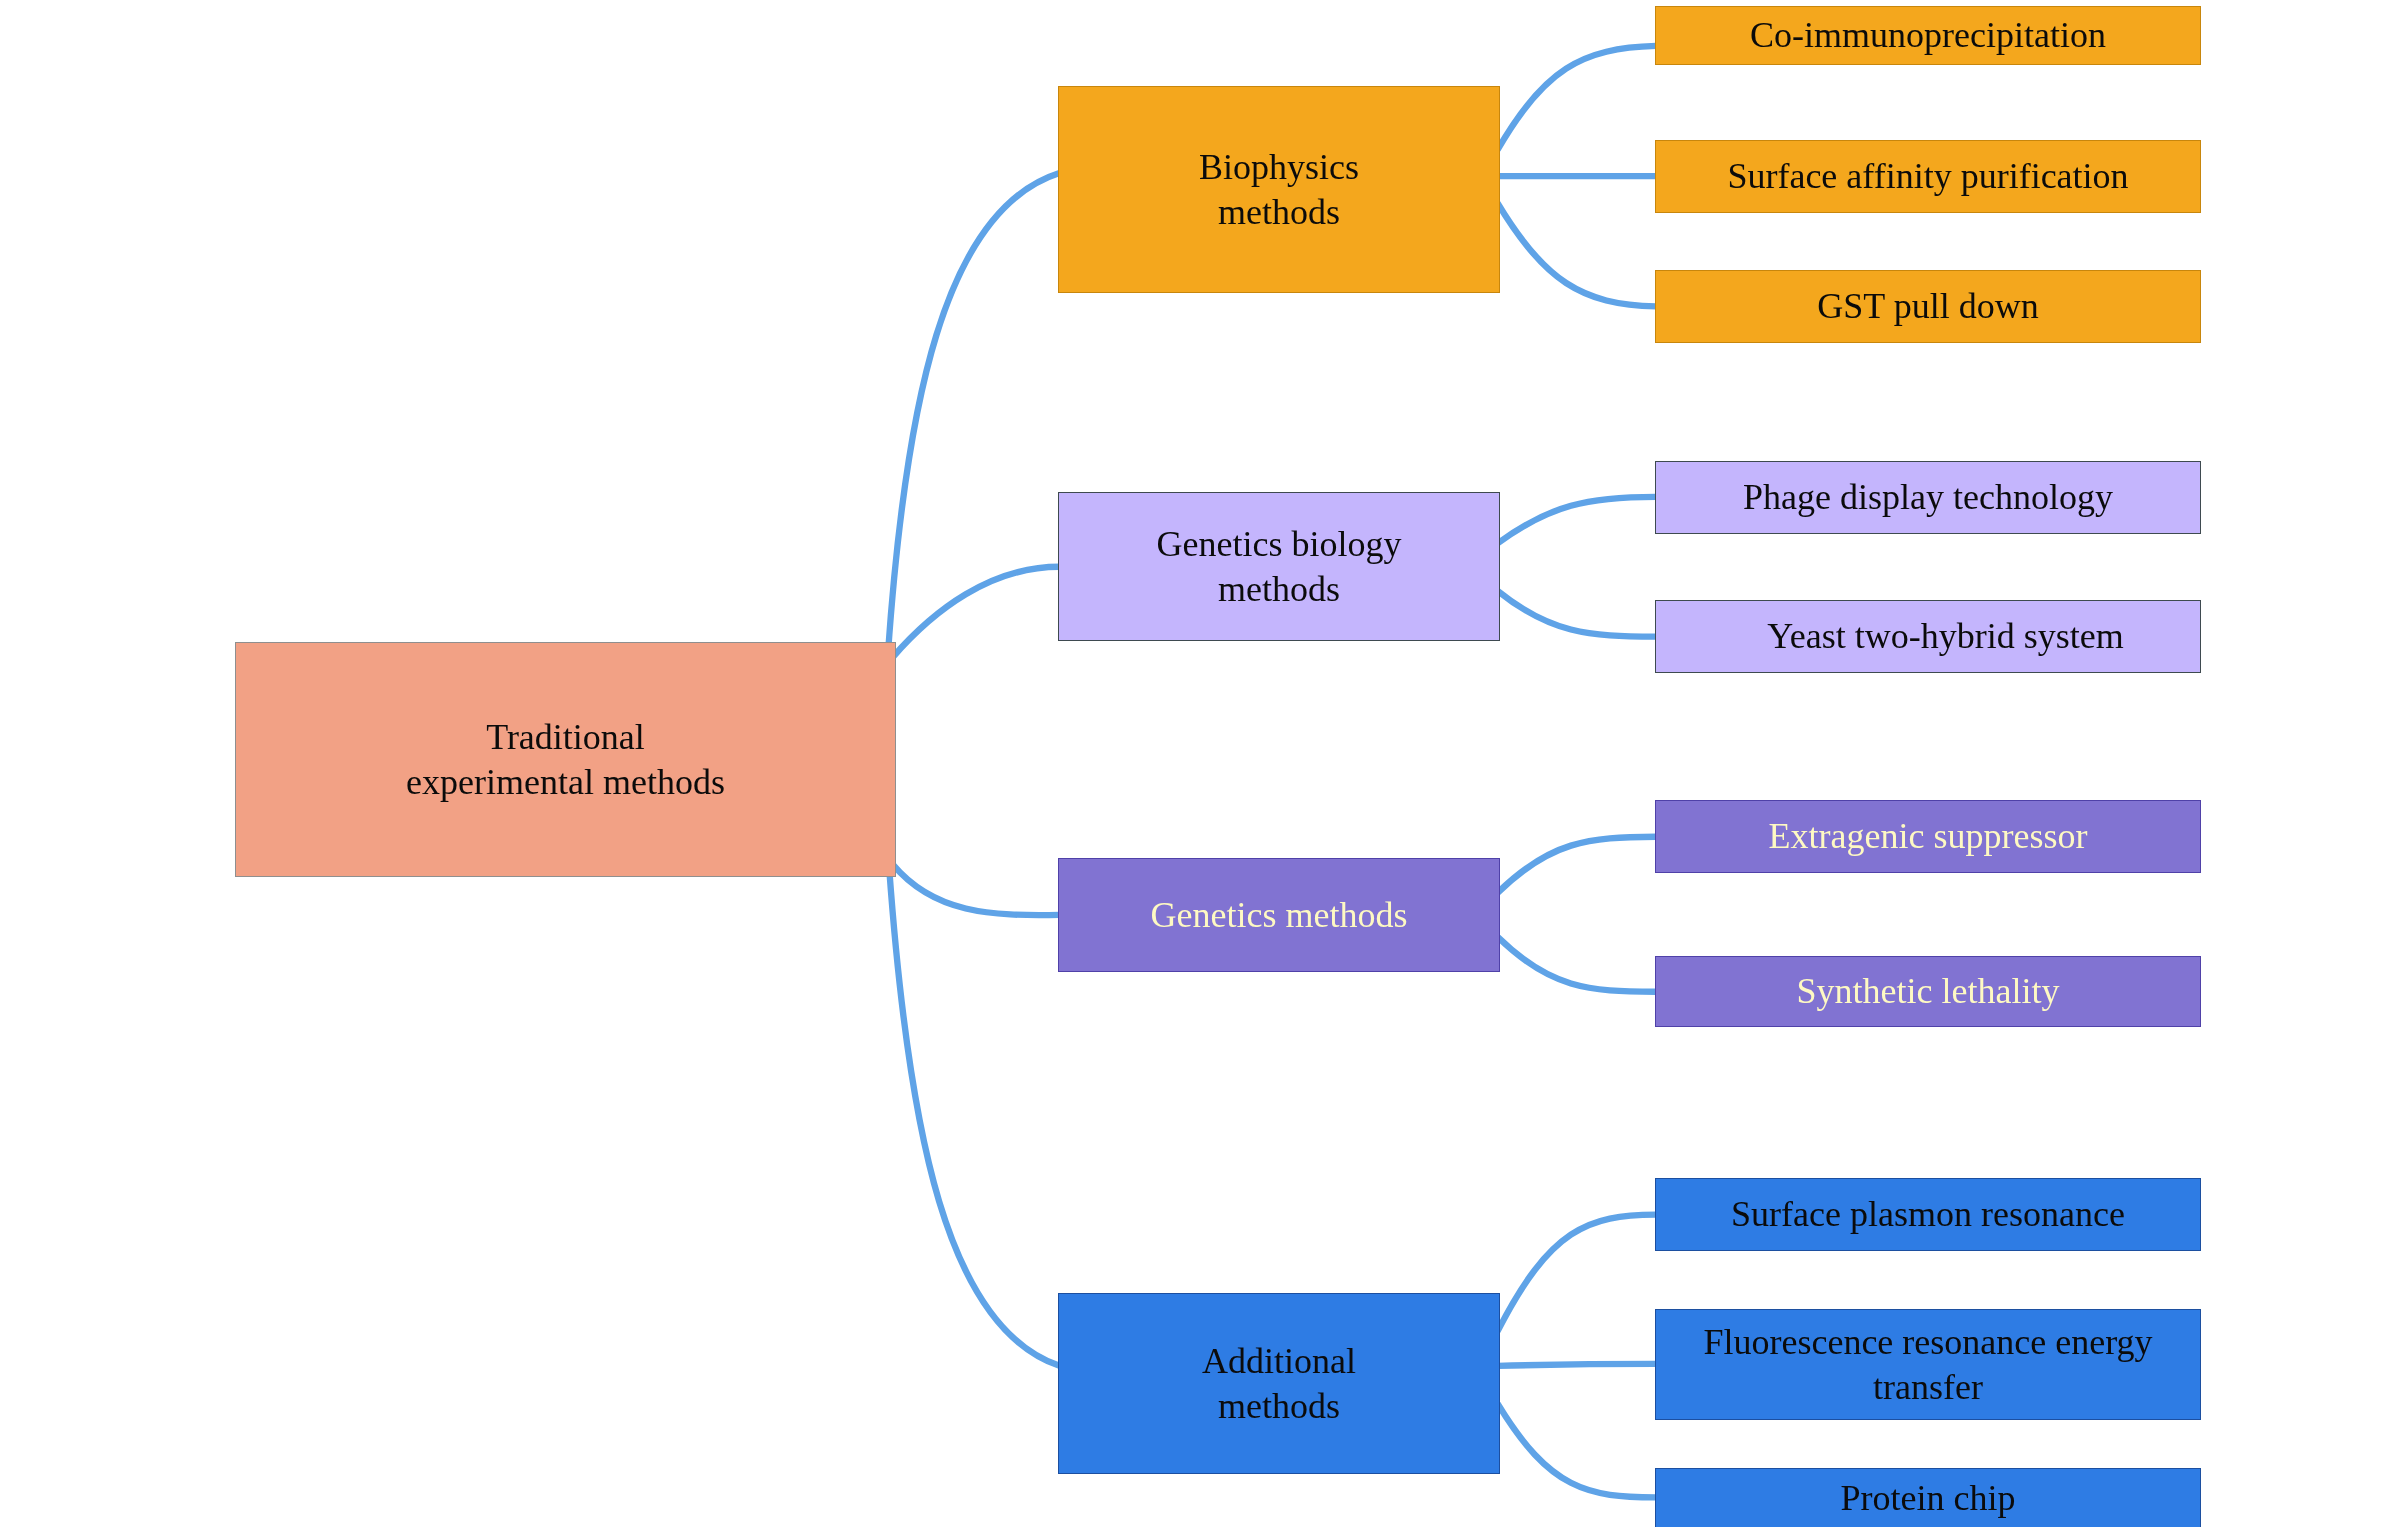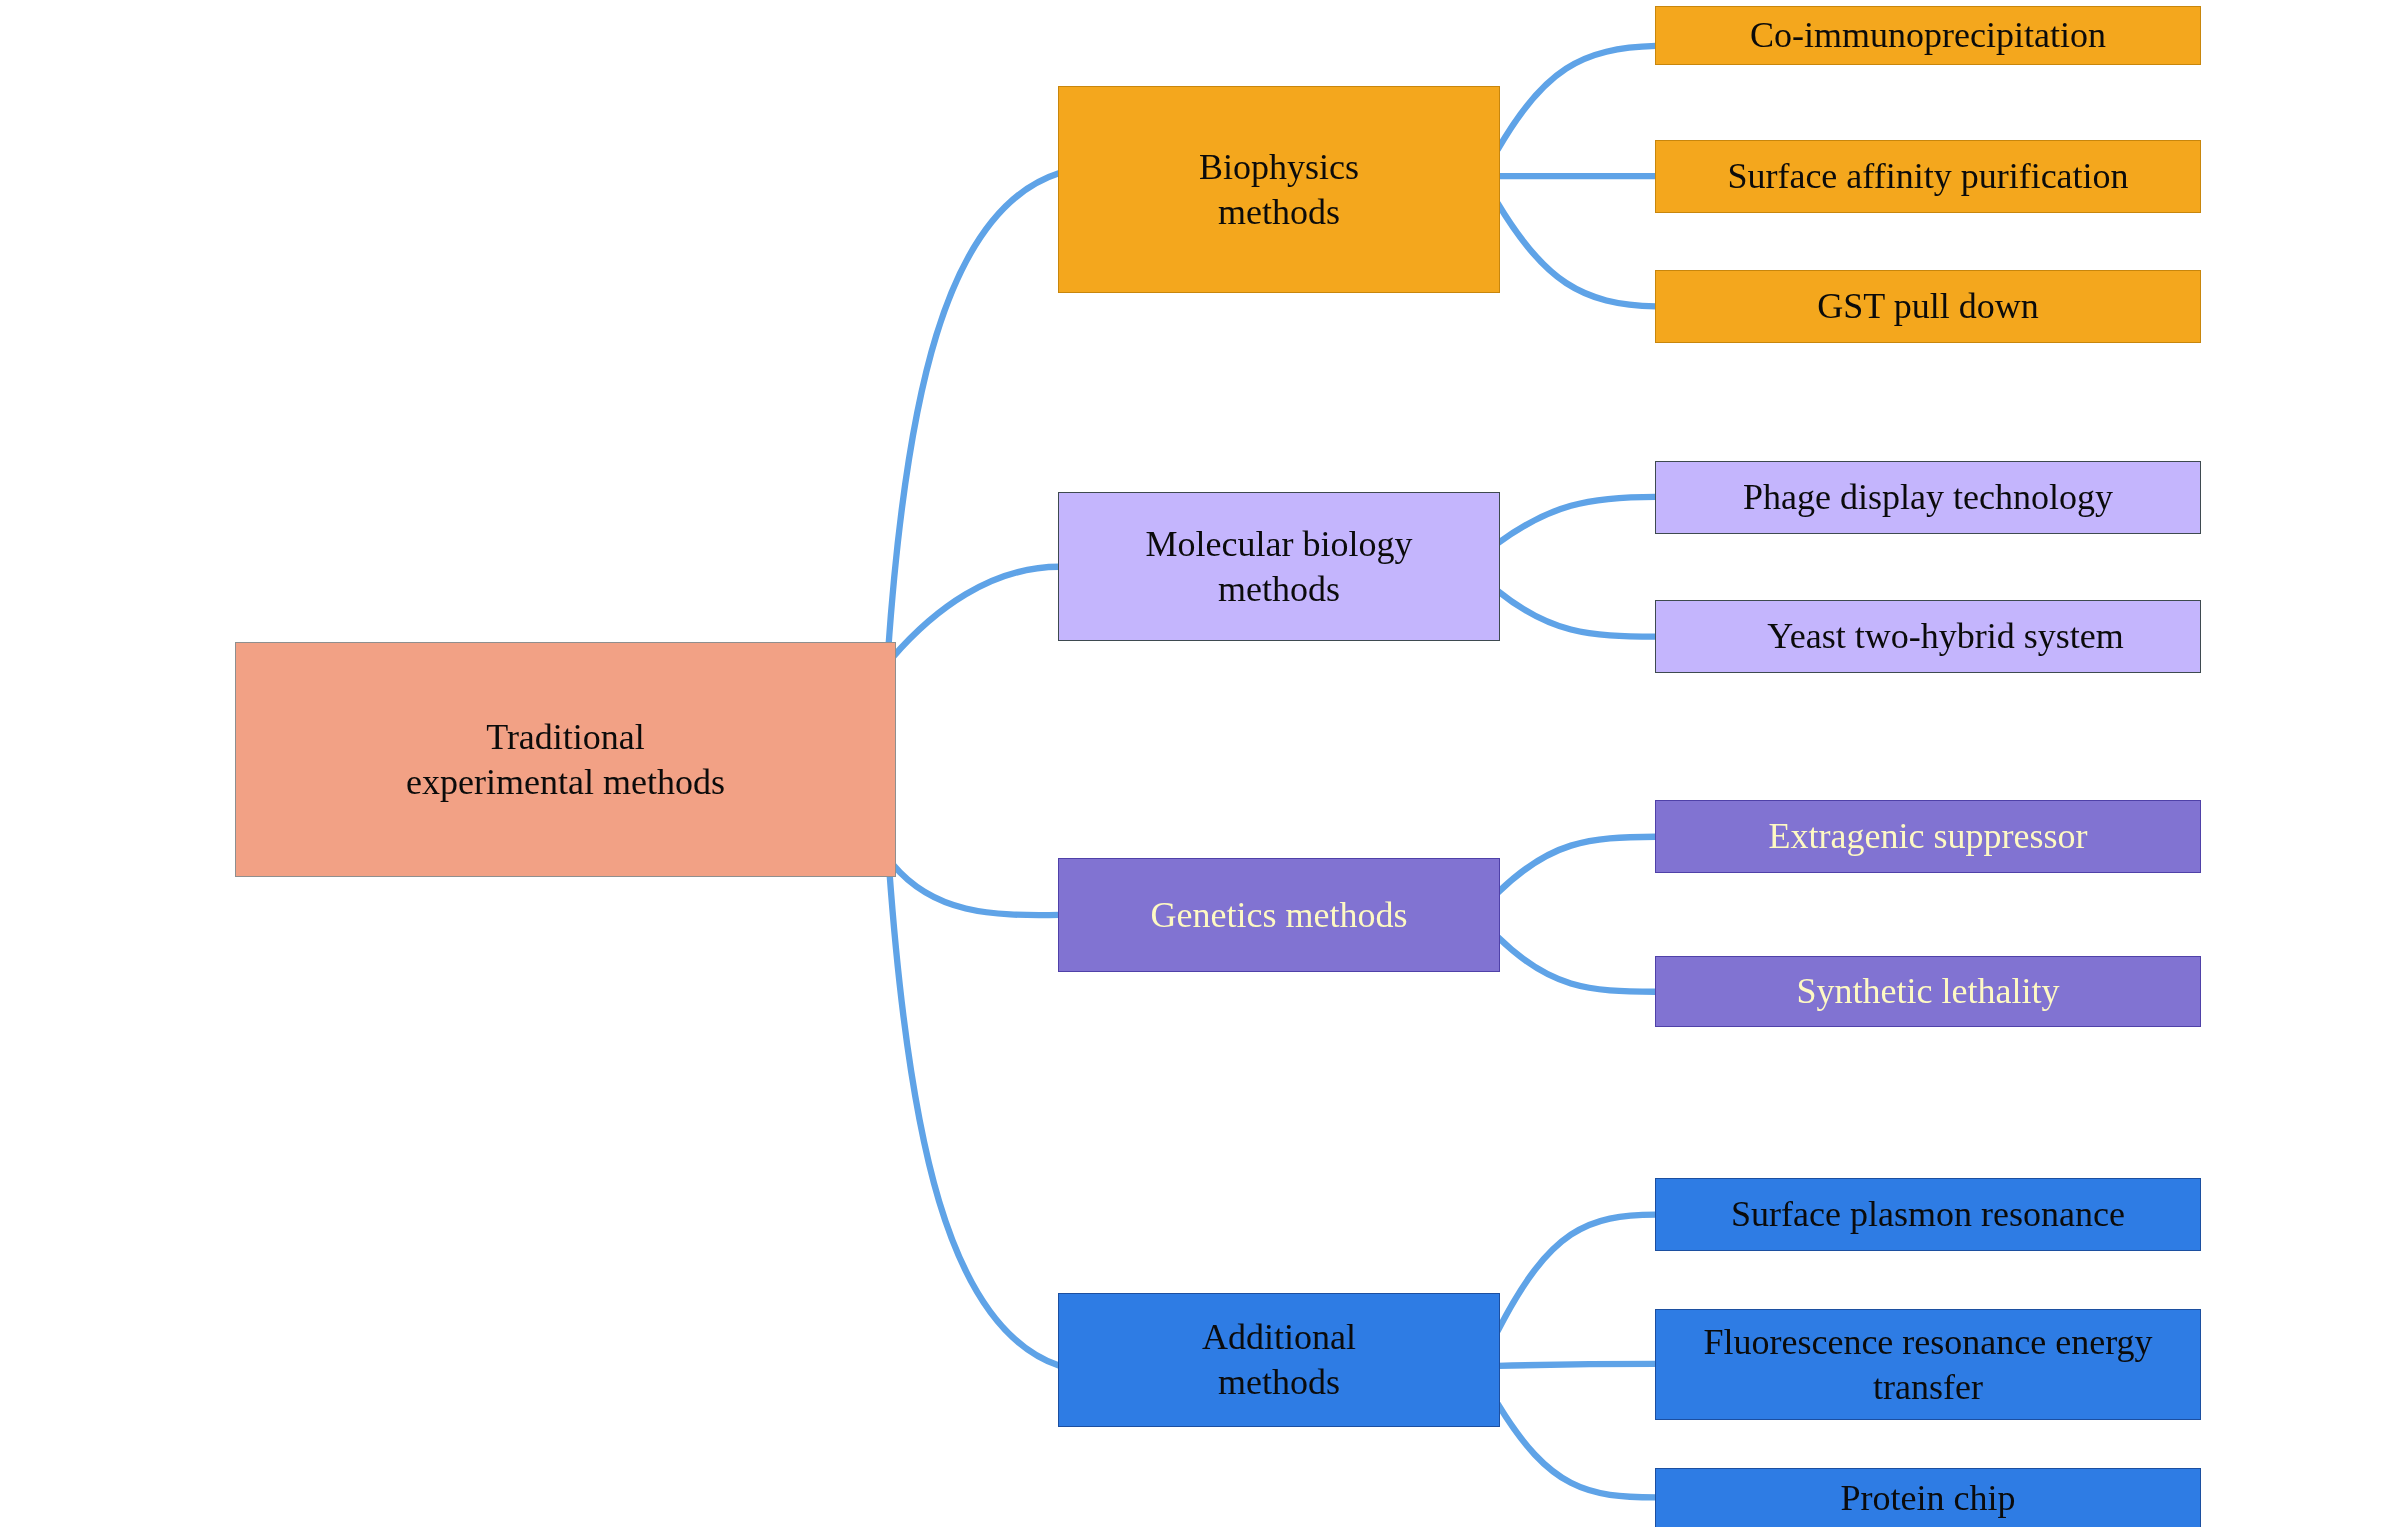--- a/index.html
+++ b/index.html
@@ -47,21 +47,21 @@
   .leaf   { left: 1655px; width: 546px; }
 
   .orange { background: #F4A71D; border: 1.9px solid #C8860C; }
   .gray   { background: #c4b5fd; border: 1.9px solid #3E4A50; }
   .purple { background: #8173D2; border: 1.9px solid #4F41A8; color: #fef9c3; }
   .blue   { background: #2E7CE4; border: 1.9px solid #1C4FA0; }
 
   .b-biophysics { top: 86px;  height: 207px; }
   .b-molecular  { top: 492px;  height: 149px; }
   .b-genetics   { top: 858px; height: 114px; }
-  .b-additional { top: 1293px; height: 134px; }
+  .b-additional { top: 1293px; height: 181px; }
 
   .l-coip      { top: 6px;   height: 59px; text-align: right; }
   .l-tandam    { top: 140px;  height: 73px; }
   .l-gst       { top: 270px;  height: 73px; }
   .l-phage     { top: 461px;  height: 73px; }
   .l-yeast     { top: 600px;  height: 73px; padding-left: 44px; }
   .l-extragen  { top: 800px; height: 73px; }
   .l-synthetic { top: 956px; height: 71px; }
   .l-spr       { top: 1178px; height: 73px; }
   .l-fret      { top: 1309px; height: 111px; }
@@ -95,21 +95,21 @@
 
   <div class="node root-box">Traditional
 experimental methods</div>
 
   <div class="node branch orange b-biophysics">Biophysics
 methods</div>
   <div class="node leaf orange l-coip">Co-immunoprecipitation</div>
   <div class="node leaf orange l-tandam">Surface affinity purification</div>
   <div class="node leaf orange l-gst">GST pull down</div>
 
-  <div class="node branch gray b-molecular">Molecular biology
+  <div class="node branch gray b-molecular">Genetics biology
 methods</div>
   <div class="node leaf gray l-phage">Phage display technology</div>
   <div class="node leaf gray l-yeast">Yeast two-hybrid system</div>
 
   <div class="node branch purple b-genetics">Genetics methods</div>
   <div class="node leaf purple l-extragen">Extragenic suppressor</div>
   <div class="node leaf purple l-synthetic">Synthetic lethality</div>
 
   <div class="node branch blue b-additional">Additional
 methods</div>

